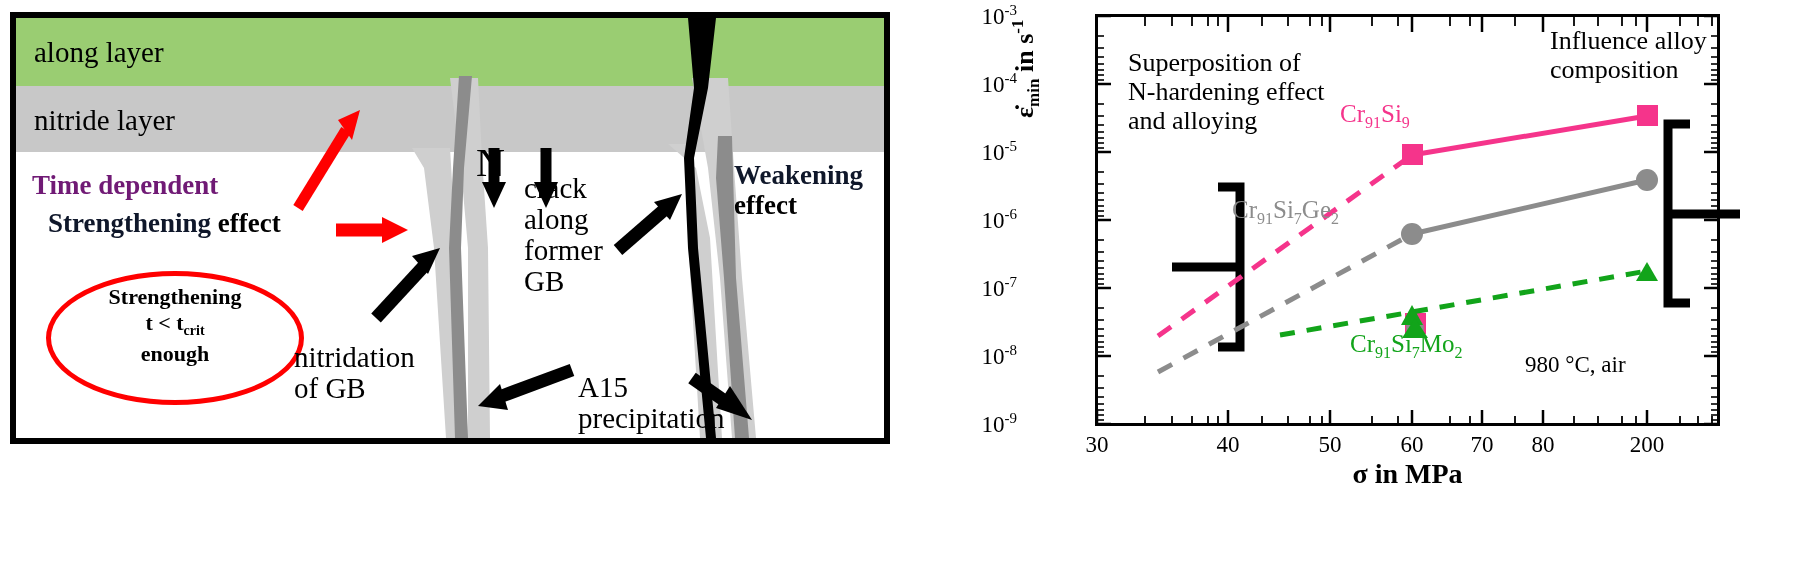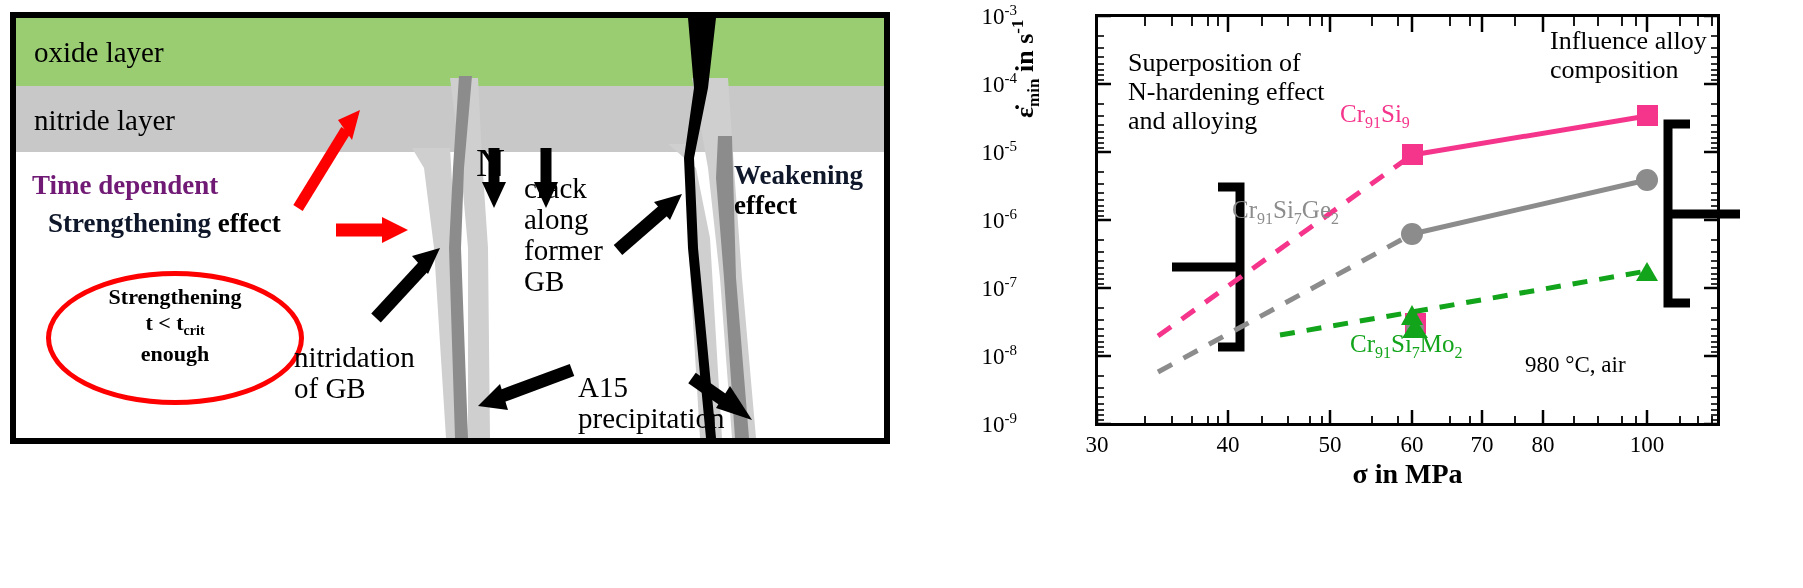--- a/index.html
+++ b/index.html
@@ -118,21 +118,21 @@
     <g>
       <line x1="556" y1="352" x2="486" y2="378" stroke="#000" stroke-width="13"></line>
       <polygon points="462,388 492,392 484,366" fill="#000"></polygon>
     </g>
     <g>
       <line x1="676" y1="360" x2="716" y2="388" stroke="#000" stroke-width="13"></line>
       <polygon points="736,402 714,368 700,390" fill="#000"></polygon>
     </g>
   </svg>
 
-  <div class="layer-label" id="oxide-label">oxide layer</div>
+  <div class="layer-label" id="oxide-label">along layer</div>
   <div class="layer-label" id="nitride-label">nitride layer</div>
 
   <div class="bold-text" id="time-dep">Time dependent</div>
   <div class="bold-text" id="strengthening-line"><span class="red">Strengthening</span><span> effect</span></div>
 
   <div id="ellipse-callout"></div>
   <div id="ellipse-text">
     <div>Strengthening</div>
     <div><span>t &lt; t</span><sub>crit</sub></div>
     <div>enough</div>
@@ -370,21 +370,21 @@
   <div class="ytick-label" style="top:274px;">10<sup>-7</sup></div>
   <div class="ytick-label" style="top:342px;">10<sup>-8</sup></div>
   <div class="ytick-label" style="top:410px;">10<sup>-9</sup></div>
 
   <div class="xtick-label" style="left:147px;">30</div>
   <div class="xtick-label" style="left:278px;">40</div>
   <div class="xtick-label" style="left:380px;">50</div>
   <div class="xtick-label" style="left:462px;">60</div>
   <div class="xtick-label" style="left:532px;">70</div>
   <div class="xtick-label" style="left:593px;">80</div>
-  <div class="xtick-label" style="left:697px;">100</div>
+  <div class="xtick-label" style="left:697px;">200</div>
 
   <div id="x-title">σ in MPa</div>
 
   <div id="y-title">ε̇<sub>min</sub> in s<sup>-1</sup></div>
 
   <div class="annot" id="annot-left">Superposition of
 N-hardening effect
 and alloying</div>
   <div class="annot" id="annot-right">Influence alloy
 composition</div>

